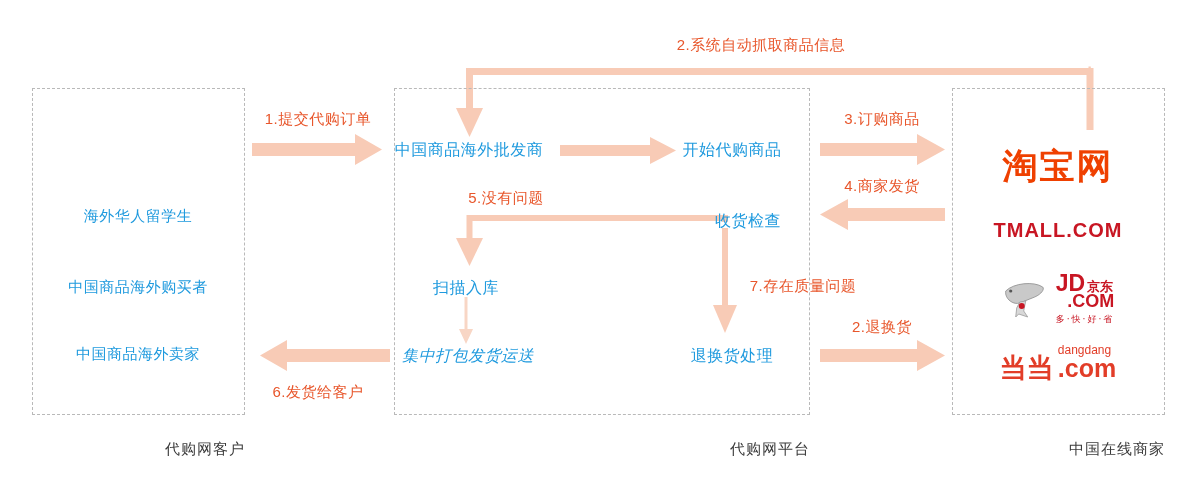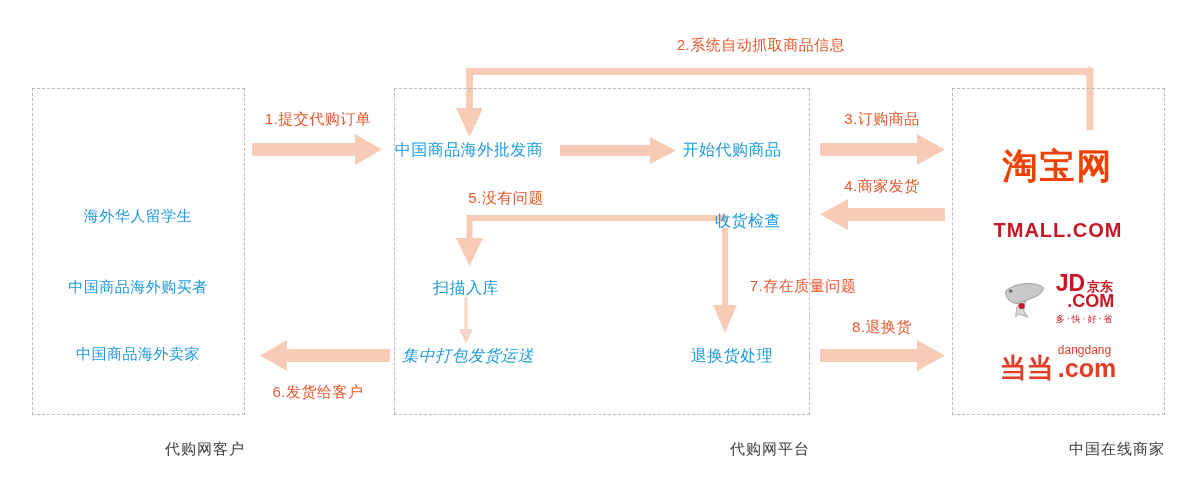--- a/index.html
+++ b/index.html
@@ -230,21 +230,21 @@
   <div class="node" style="left:468px; top:346px;font-style:italic;">集中打包发货运送</div>
   <div class="node" style="left:732px; top:346px;">退换货处理</div>
 
   <div class="step-label" style="left:318px; top:110px;">1.提交代购订单</div>
   <div class="step-label" style="left:761px; top:36px;">2.系统自动抓取商品信息</div>
   <div class="step-label" style="left:882px; top:110px;">3.订购商品</div>
   <div class="step-label" style="left:882px; top:177px;">4.商家发货</div>
   <div class="step-label" style="left:506px; top:189px;">5.没有问题</div>
   <div class="step-label" style="left:318px; top:383px;">6.发货给客户</div>
   <div class="step-label" style="left:803px; top:277px;">7.存在质量问题</div>
-  <div class="step-label" style="left:882px; top:318px;">8.退换货</div>
+  <div class="step-label" style="left:882px; top:318px;">2.退换货</div>
 
   <div class="logo logo-taobao" style="left:1058px; top:129px;">淘宝网</div>
 
   <div class="logo logo-tmall" style="left:1058px; top:205px;">TMALL.COM</div>
 
   <div class="logo" style="left:1058px; top:258px;">
     <div class="logo-jd-wrap">
       <svg width="48" height="42" viewBox="0 0 48 42">
         <path d="M4 13 C12 5, 32 3, 41 9 C43 11, 40 16, 33 19 L18 25 C12 27, 5 22, 4 16 Z" fill="#c9c9c9" stroke="#8d8d8d" stroke-width="0.8"></path>
         <path d="M18 24 L24 23 L22 33 L26 39 L17 36 L14 39 L15 30 Z" fill="#d8d8d8" stroke="#9a9a9a" stroke-width="0.8"></path>

